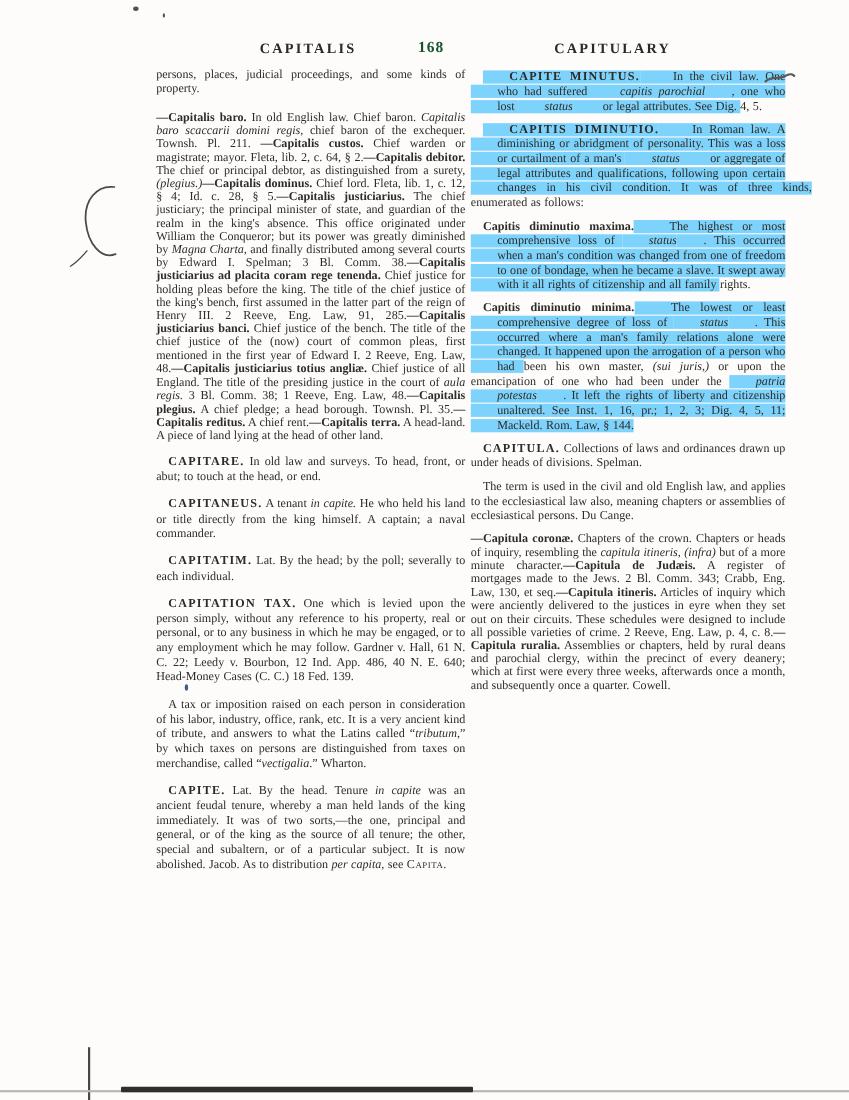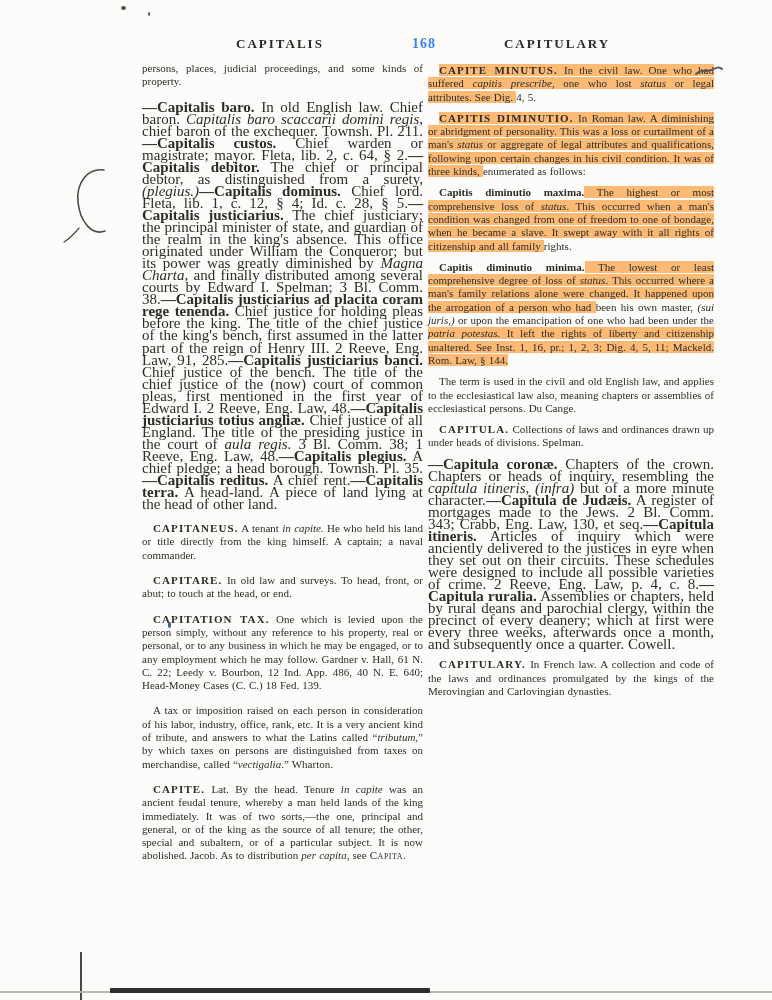--- a/index.html
+++ b/index.html
@@ -11,42 +11,42 @@
   }
   .page{position:absolute;inset:0;background:#fdfcfa;}
   .header{position:absolute;top:36px;left:0;width:772px;height:20px;}
   .running-title{
     position:absolute;font-weight:bold;font-size:13px;letter-spacing:2px;
     color:#2b2927;white-space:nowrap;
   }
   .rt-left{left:280px;transform:translateX(-50%);}
   .rt-right{left:557px;transform:translateX(-50%);}
   .page-number{
-    position:absolute;left:424px;transform:translateX(-50%);
-    font-weight:bold;font-size:14px;letter-spacing:1px;color:#3b82f6;
+    position:absolute;left:392px;transform:translateX(-50%);
+    font-weight:bold;font-size:14px;letter-spacing:1px;color:#14532d;
   }
   .col{position:absolute;top:62px;}
   .col-left{left:142px;width:281px;}
   .col-right{left:428px;width:286px;top:64px;}
   .para{
     margin:0;text-align:justify;
     font-size:11px;line-height:13.3px;color:#2e2c29;
     word-spacing:0.4px;
   }
   .col-left .para + .para{margin-top:12px;}
   .col-right .para + .para{margin-top:8px;}
   .para.entry{text-indent:11px;}
   .para.cont{text-indent:0;}
   .para.cont-indent{text-indent:11px;}
-  .para.sub{font-size:15px;line-height:12.05px;text-indent:0;word-spacing:0.2px;}
+  .para.sub{font-size:11px;line-height:12.05px;text-indent:0;word-spacing:0.2px;}
   .seg-b{font-weight:bold;}
   .seg-i{font-style:italic;}
   .seg-sc{font-variant:small-caps;letter-spacing:0.5px;}
   .seg-ls{letter-spacing:1.1px;}
-  .seg-hl{background:#fdba74;box-decoration-break:clone;-webkit-box-decoration-break:clone;}
+  .seg-hl{background:#7dd3fc;box-decoration-break:clone;padding-left:24px;-webkit-box-decoration-break:clone;}
   
   .binder-ring{position:absolute;left:58px;top:160px;width:60px;height:90px;}
   .squiggle{position:absolute;left:694px;top:64px;width:30px;height:14px;}
   .edge-line-left{
     position:absolute;left:80px;top:952px;width:2px;height:48px;
     background:#4a4846;
   }
   .bottom-line{
     position:absolute;left:0;top:991px;width:772px;height:2px;
     background:#b9b7b2;
@@ -67,35 +67,35 @@
 
   <div class="header">
     <span class="running-title rt-left">CAPITALIS</span>
     <span class="page-number">168</span>
     <span class="running-title rt-right">CAPITULARY</span>
   </div>
 
   <div class="col col-left">
       <p class="para cont"><span>persons, places, judicial proceedings, and some kinds of property.</span></p>
       <p class="para sub"><span class="seg-b">—Capitalis baro.</span><span> In old English law. Chief baron. </span><span class="seg-i">Capitalis baro scaccarii domini regis,</span><span> chief baron of the exchequer. Townsh. Pl. 211. </span><span class="seg-b">—Capitalis custos.</span><span> Chief warden or magistrate; mayor. Fleta, lib. 2, c. 64, § 2.</span><span class="seg-b">—Capitalis debitor.</span><span> The chief or principal debtor, as distinguished from a surety, </span><span class="seg-i">(plegius.)</span><span class="seg-b">—Capitalis dominus.</span><span> Chief lord. Fleta, lib. 1, c. 12, § 4; Id. c. 28, § 5.</span><span class="seg-b">—Capitalis justiciarius.</span><span> The chief justiciary; the principal minister of state, and guardian of the realm in the king's absence. This office originated under William the Conqueror; but its power was greatly diminished by </span><span class="seg-i">Magna Charta,</span><span> and finally distributed among several courts by Edward I. Spelman; 3 Bl. Comm. 38.</span><span class="seg-b">—Capitalis justiciarius ad placita coram rege tenenda.</span><span> Chief justice for holding pleas before the king. The title of the chief justice of the king's bench, first assumed in the latter part of the reign of Henry III. 2 Reeve, Eng. Law, 91, 285.</span><span class="seg-b">—Capitalis justiciarius banci.</span><span> Chief justice of the bench. The title of the chief justice of the (now) court of common pleas, first mentioned in the first year of Edward I. 2 Reeve, Eng. Law, 48.</span><span class="seg-b">—Capitalis justiciarius totius angliæ.</span><span> Chief justice of all England. The title of the presiding justice in the court of </span><span class="seg-i">aula regis.</span><span> 3 Bl. Comm. 38; 1 Reeve, Eng. Law, 48.</span><span class="seg-b">—Capitalis plegius.</span><span> A chief pledge; a head borough. Townsh. Pl. 35.</span><span class="seg-b">—Capitalis reditus.</span><span> A chief rent.</span><span class="seg-b">—Capitalis terra.</span><span> A head-land. A piece of land lying at the head of other land.</span></p>
+      <p class="para entry"><span class="seg-b seg-ls">CAPITARE.</span><span> In old law and surveys. To head, front, or abut; to touch at the head, or end.</span></p>
       <p class="para entry"><span class="seg-b seg-ls">CAPITANEUS.</span><span> A tenant </span><span class="seg-i">in capite.</span><span> He who held his land or title directly from the king himself. A captain; a naval commander.</span></p>
-      <p class="para entry"><span class="seg-b seg-ls">CAPITARE.</span><span> In old law and surveys. To head, front, or abut; to touch at the head, or end.</span></p>
+      <p class="para entry"><span class="seg-b seg-ls">CAPITATIM.</span><span> Lat. By the head; by the poll; severally to each individual.</span></p>
       <p class="para entry"><span class="seg-b seg-ls">CAPITATION TAX.</span><span> One which is levied upon the person simply, without any reference to his property, real or personal, or to any business in which he may be engaged, or to any employment which he may follow. Gardner v. Hall, 61 N. C. 22; Leedy v. Bourbon, 12 Ind. App. 486, 40 N. E. 640; Head-Money Cases (C. C.) 18 Fed. 139.</span></p>
       <p class="para cont-indent"><span>A tax or imposition raised on each person in consideration of his labor, industry, office, rank, etc. It is a very ancient kind of tribute, and answers to what the Latins called “</span><span class="seg-i">tributum</span><span>,” by which taxes on persons are distinguished from taxes on merchandise, called “</span><span class="seg-i">vectigalia</span><span>.” Wharton.</span></p>
       <p class="para entry"><span class="seg-b seg-ls">CAPITE.</span><span> Lat. By the head. Tenure </span><span class="seg-i">in capite</span><span> was an ancient feudal tenure, whereby a man held lands of the king immediately. It was of two sorts,—the one, principal and general, or of the king as the source of all tenure; the other, special and subaltern, or of a particular subject. It is now abolished. Jacob. As to distribution </span><span class="seg-i">per capita,</span><span> see </span><span class="seg-sc">Capita</span><span>.</span></p>
     </div>
   <div class="col col-right">
-      <p class="para entry"><span class="seg-b seg-ls seg-hl">CAPITE MINUTUS.</span><span class="seg-hl"> In the civil law. One who had suffered </span><span class="seg-i seg-hl">capitis prescribe</span><span class="seg-hl">, one who lost </span><span class="seg-i seg-hl">status</span><span class="seg-hl"> or legal attributes. See Dig. </span><span>4, 5.</span></p>
+      <p class="para entry"><span class="seg-b seg-ls seg-hl">CAPITE MINUTUS.</span><span class="seg-hl"> In the civil law. One who had suffered </span><span class="seg-i seg-hl">capitis parochial</span><span class="seg-hl">, one who lost </span><span class="seg-i seg-hl">status</span><span class="seg-hl"> or legal attributes. See Dig. </span><span>4, 5.</span></p>
       <p class="para entry"><span class="seg-b seg-ls seg-hl">CAPITIS DIMINUTIO.</span><span class="seg-hl"> In Roman law. A diminishing or abridgment of personality. This was a loss or curtailment of a man's </span><span class="seg-i seg-hl">status</span><span class="seg-hl"> or aggregate of legal attributes and qualifications, following upon certain changes in his civil condition. It was of three kinds, </span><span>enumerated as follows:</span></p>
       <p class="para entry"><span class="seg-b">Capitis diminutio maxima.</span><span class="seg-hl"> The highest or most comprehensive loss of </span><span class="seg-i seg-hl">status</span><span class="seg-hl">. This occurred when a man's condition was changed from one of freedom to one of bondage, when he became a slave. It swept away with it all rights of citizenship and all family </span><span>rights.</span></p>
       <p class="para entry"><span class="seg-b">Capitis diminutio minima.</span><span class="seg-hl"> The lowest or least comprehensive degree of loss of </span><span class="seg-i seg-hl">status</span><span class="seg-hl">. This occurred where a man's family relations alone were changed. It happened upon the arrogation of a person who had </span><span>been his own master, </span><span class="seg-i">(sui juris,)</span><span> or upon the emancipation of one who had been under the </span><span class="seg-i seg-hl">patria potestas</span><span class="seg-hl">. It left the rights of liberty and citizenship unaltered. See Inst. 1, 16, pr.; 1, 2, 3; Dig. 4, 5, 11; Mackeld. Rom. Law, § 144.</span></p>
+      <p class="para entry"><span class="seg-b seg-ls">CAPITULA.</span><span> Collections of laws and ordinances drawn up under heads of divisions. Spelman.</span></p>
       <p class="para cont-indent"><span>The term is used in the civil and old English law, and applies to the ecclesiastical law also, meaning chapters or assemblies of ecclesiastical persons. Du Cange.</span></p>
-      <p class="para entry"><span class="seg-b seg-ls">CAPITULA.</span><span> Collections of laws and ordinances drawn up under heads of divisions. Spelman.</span></p>
       <p class="para sub"><span class="seg-b">—Capitula coronæ.</span><span> Chapters of the crown. Chapters or heads of inquiry, resembling the </span><span class="seg-i">capitula itineris, (infra)</span><span> but of a more minute character.</span><span class="seg-b">—Capitula de Judæis.</span><span> A register of mortgages made to the Jews. 2 Bl. Comm. 343; Crabb, Eng. Law, 130, et seq.</span><span class="seg-b">—Capitula itineris.</span><span> Articles of inquiry which were anciently delivered to the justices in eyre when they set out on their circuits. These schedules were designed to include all possible varieties of crime. 2 Reeve, Eng. Law, p. 4, c. 8.</span><span class="seg-b">—Capitula ruralia.</span><span> Assemblies or chapters, held by rural deans and parochial clergy, within the precinct of every deanery; which at first were every three weeks, afterwards once a month, and subsequently once a quarter. Cowell.</span></p>
-      <p class="para entry"><span class="seg-b seg-ls">CAPITULARY.</span><span> In French law. A collection and code of the laws and ordinances promulgated by the kings of the Merovingian and Carlovingian dynasties.</span></p>
     </div>
 
   <svg class="binder-ring" viewBox="0 0 60 90" aria-hidden="true">
     <path d="M46,10 C30,8 18,22 20,42 C22,62 34,76 47,71" fill="none" stroke="#4c4a47" stroke-width="1.6" stroke-linecap="round"></path>
     <path d="M21,68 C16,74 11,79 6,82" fill="none" stroke="#4c4a47" stroke-width="1.2" stroke-linecap="round"></path>
   </svg>
 
   <svg class="squiggle" viewBox="0 0 30 14" aria-hidden="true">
     <path d="M2,10 C8,4 14,9 20,5 C24,2.5 27,4 28,5" fill="none" stroke="#5a5a58" stroke-width="2" stroke-linecap="round"></path>
   </svg>

